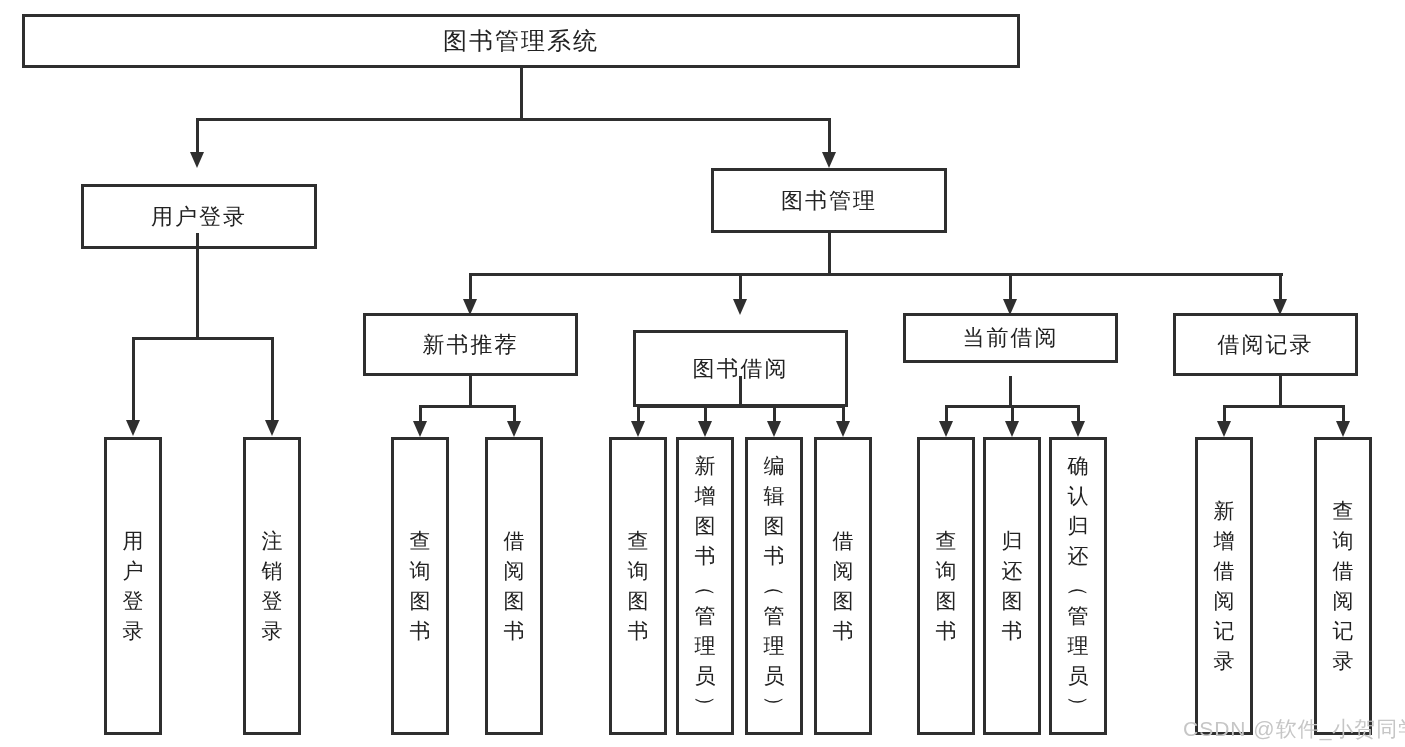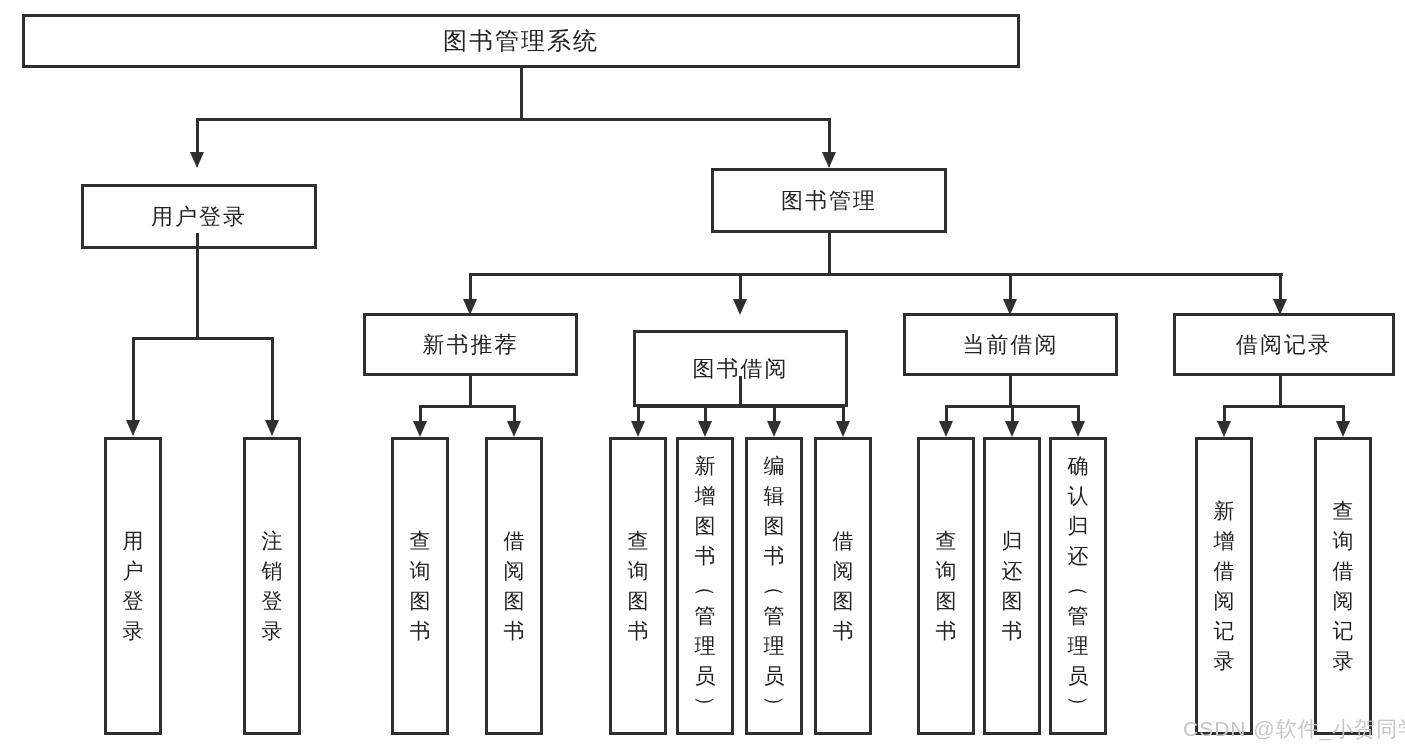--- a/index.html
+++ b/index.html
@@ -129,24 +129,24 @@
     <span class="stem"></span>
       <span class="head"></span>
   </div>
 
   <div class="box" style="left:363px;top:313px;width:215px;height:63px;">
     <span class="hlabel">新书推荐</span>
   </div>
   <div class="box" style="left:633px;top:313px;width:215px;height:77px;margin-top:17px;">
     <span class="hlabel">图书借阅</span>
   </div>
-  <div class="box" style="left:903px;top:313px;width:215px;height:63px;">
+  <div class="box" style="left:903px;top:313px;width:215px;height:50px;">
     <span class="hlabel">当前借阅</span>
   </div>
-  <div class="box" style="left:1173px;top:313px;width:222px;height:63px;">
+  <div class="box" style="left:1173px;top:313px;width:185px;height:63px;">
     <span class="hlabel">借阅记录</span>
   </div>
 
   <div class="vline" style="left:468.5px;top:376px;height:32px;"></div>
   <div class="hline" style="left:418.5px;top:405px;width:97px;"></div>
   <div class="arrow" style="left:412.5px;top:408px;height:29px;">
       <span class="stem"></span>
       <span class="head"></span>
     </div>
   <div class="arrow" style="left:506.5px;top:408px;height:29px;">

